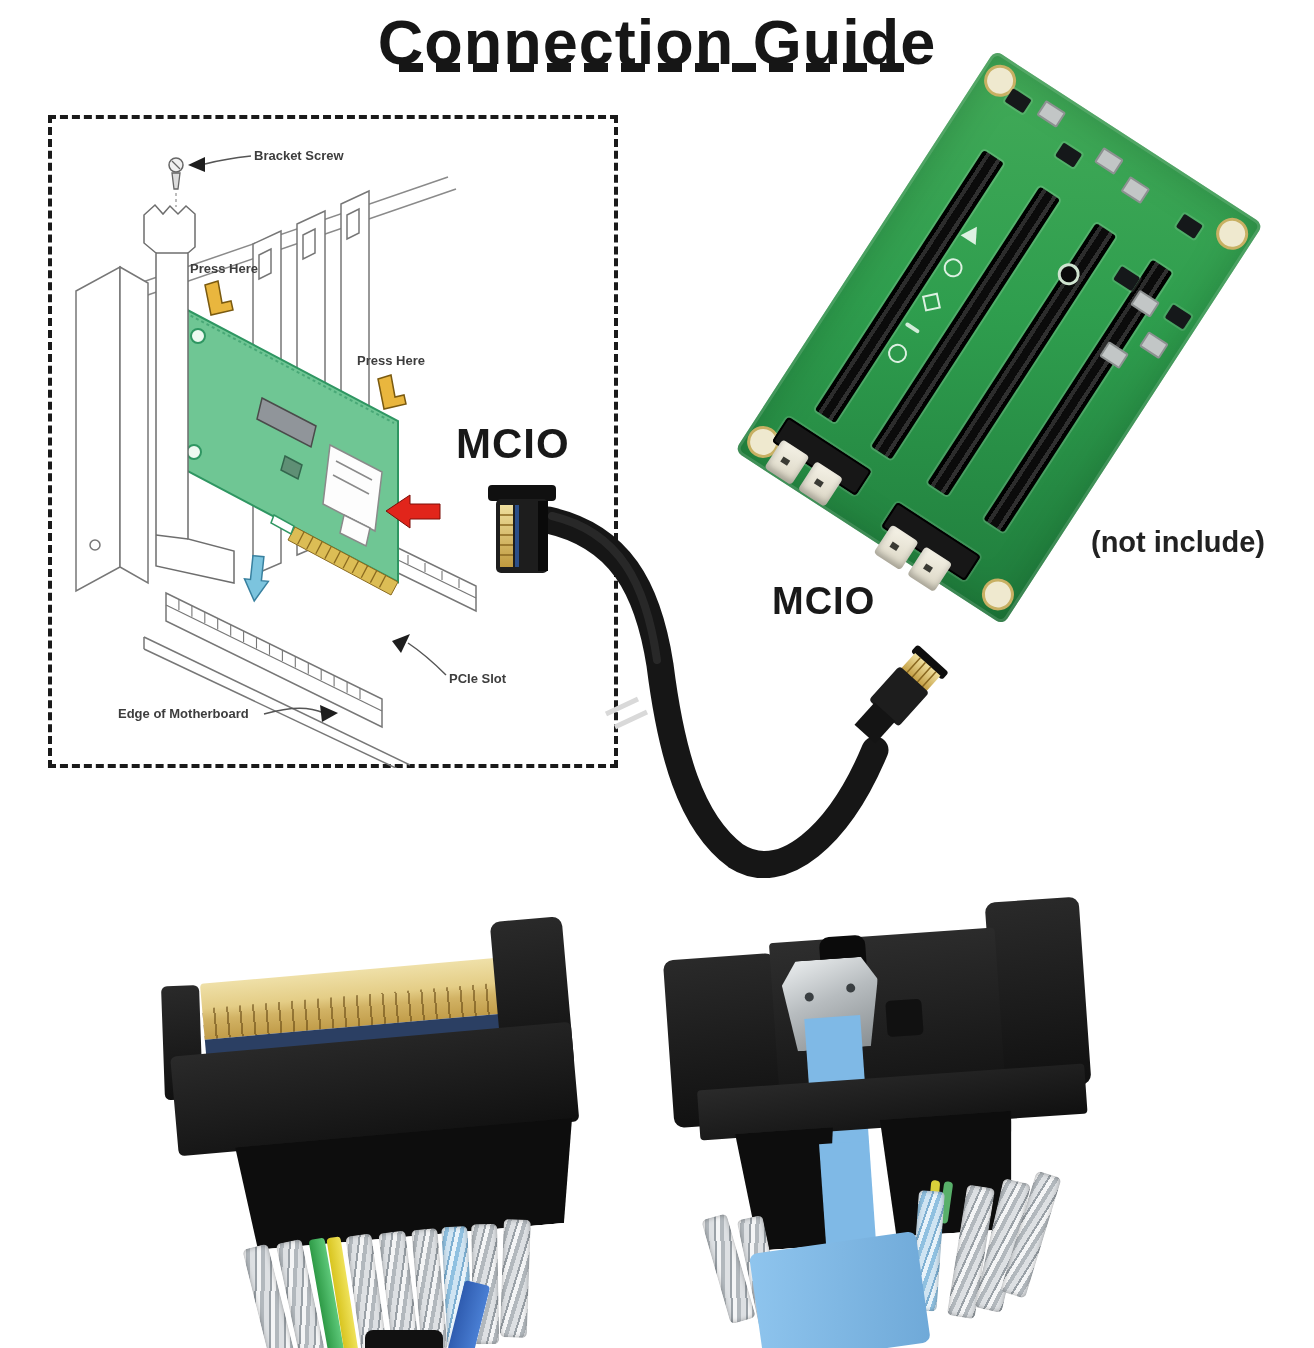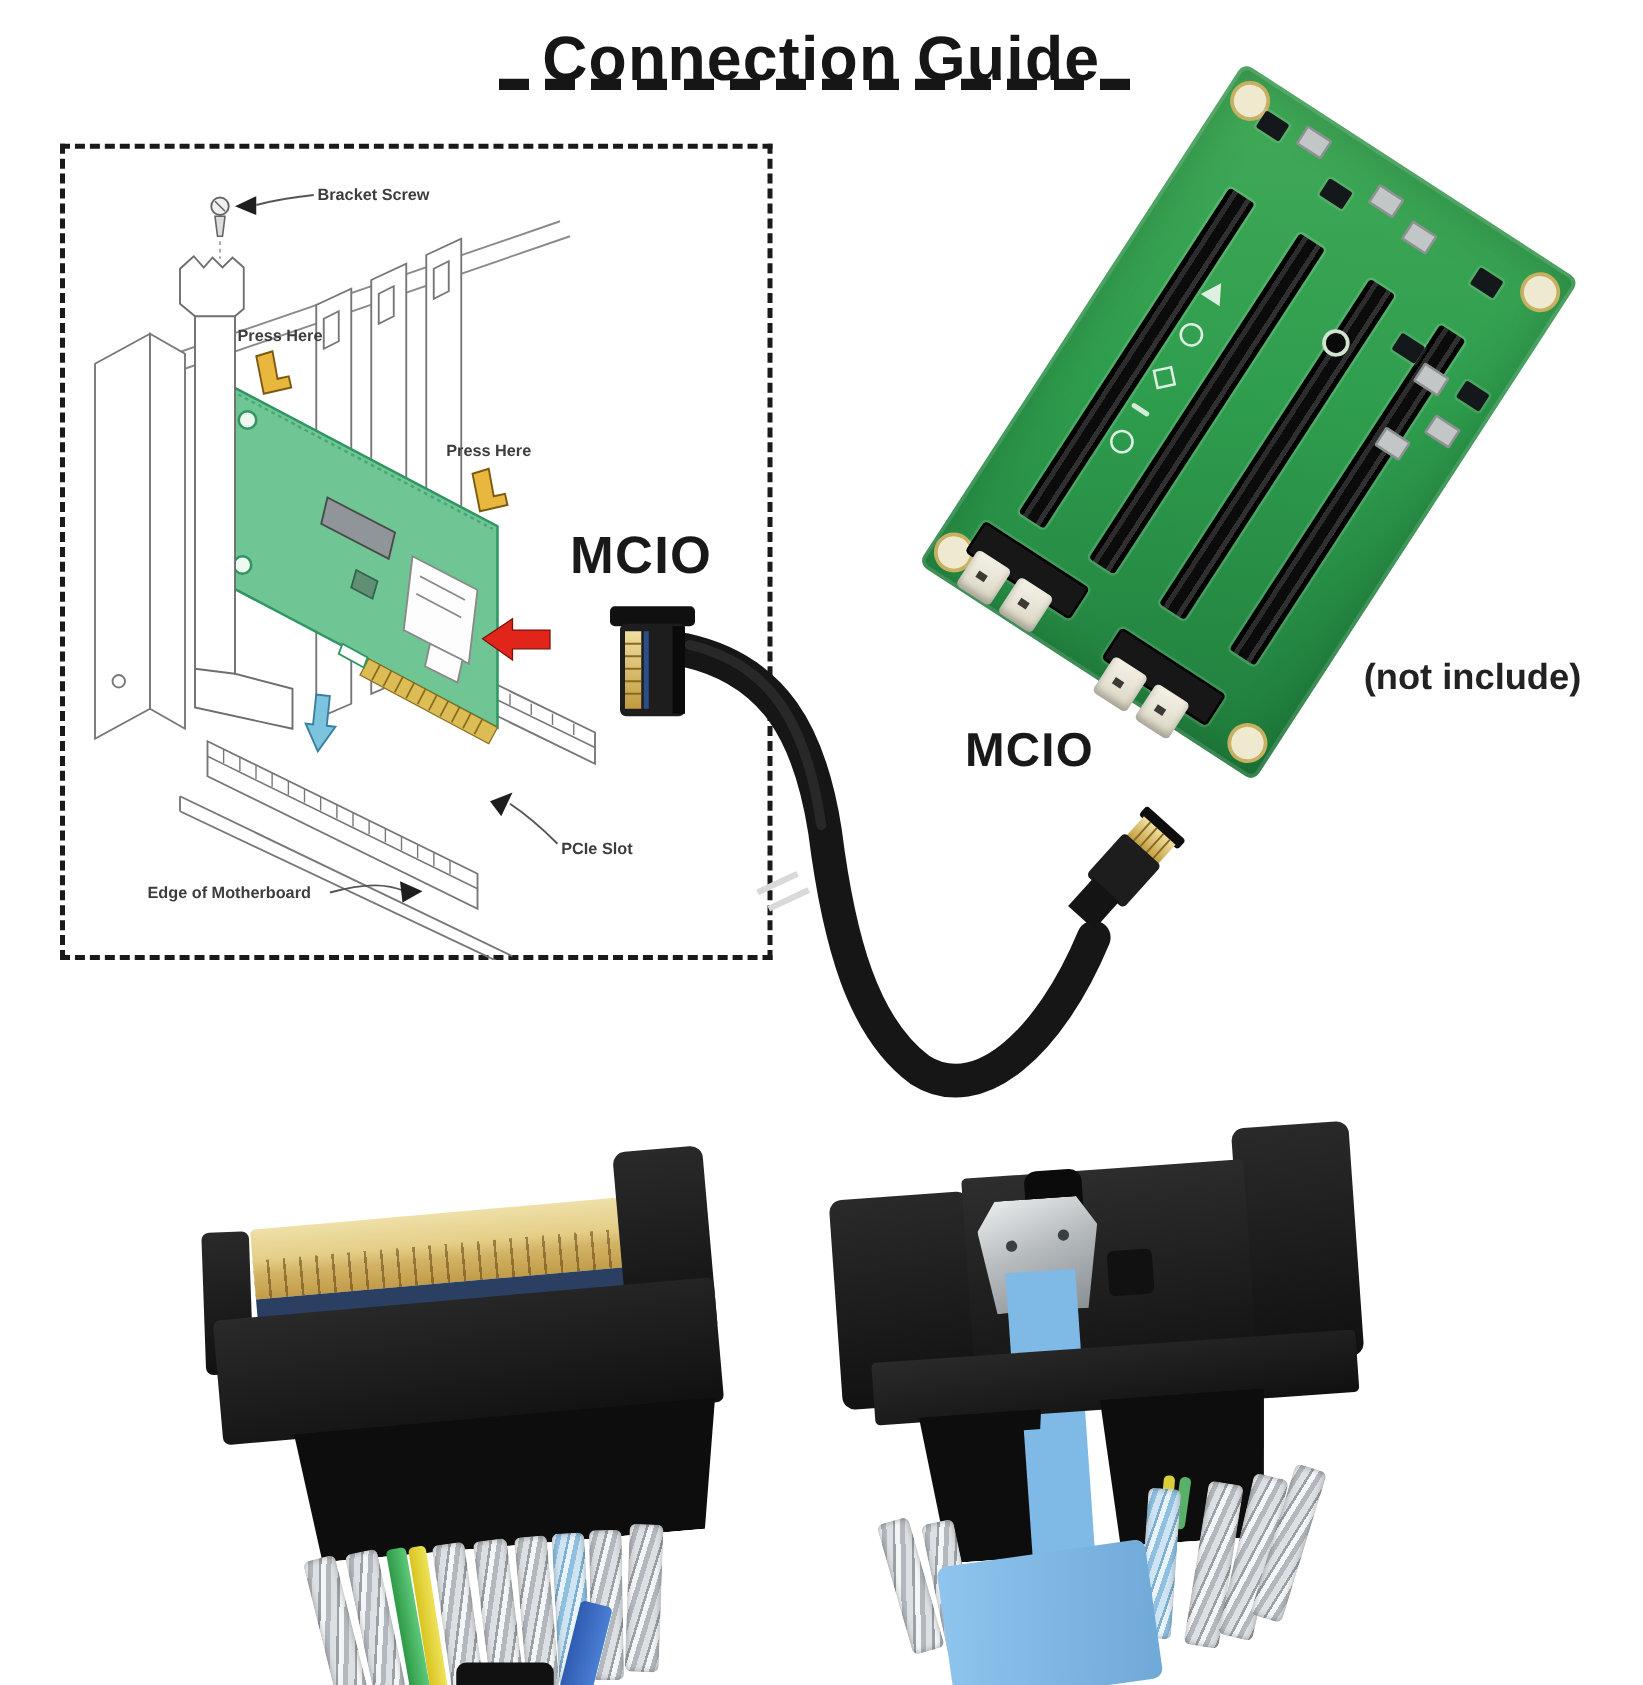--- a/index.html
+++ b/index.html
@@ -1,21 +1,21 @@
 <!DOCTYPE html>
 <html><head>
 <meta charset="utf-8">
 <style>
   html,body{margin:0;padding:0;background:#fff;}
   .canvas{position:relative;width:1314px;height:1348px;background:#fff;overflow:hidden;
           font-family:"Liberation Sans",sans-serif;color:#151515;}
 
   
-  .title{position:absolute;top:18px;left:0;width:100%;text-align:center;
-         font-size:50px;font-weight:bold;letter-spacing:1px;color:#161616;}
+  .title{position:absolute;top:6px;left:0;width:100%;text-align:center;
+         font-size:63px;font-weight:bold;letter-spacing:1px;color:#161616;}
   .title-underline{position:absolute;top:63px;left:399px;width:509px;height:9px;
          background:repeating-linear-gradient(90deg,#161616 0 24px,transparent 24px 37px);}
 
   
   .install-box{position:absolute;left:48px;top:115px;width:570px;height:653px;
          border:4px dashed #1a1a1a;box-sizing:border-box;background:#fff;}
   .diagram-svg{position:absolute;left:48px;top:115px;width:570px;height:653px;}
   .diagram-svg text{font-family:"Liberation Sans",sans-serif;font-size:13px;font-weight:bold;fill:#3d3d3d;}
 
   

